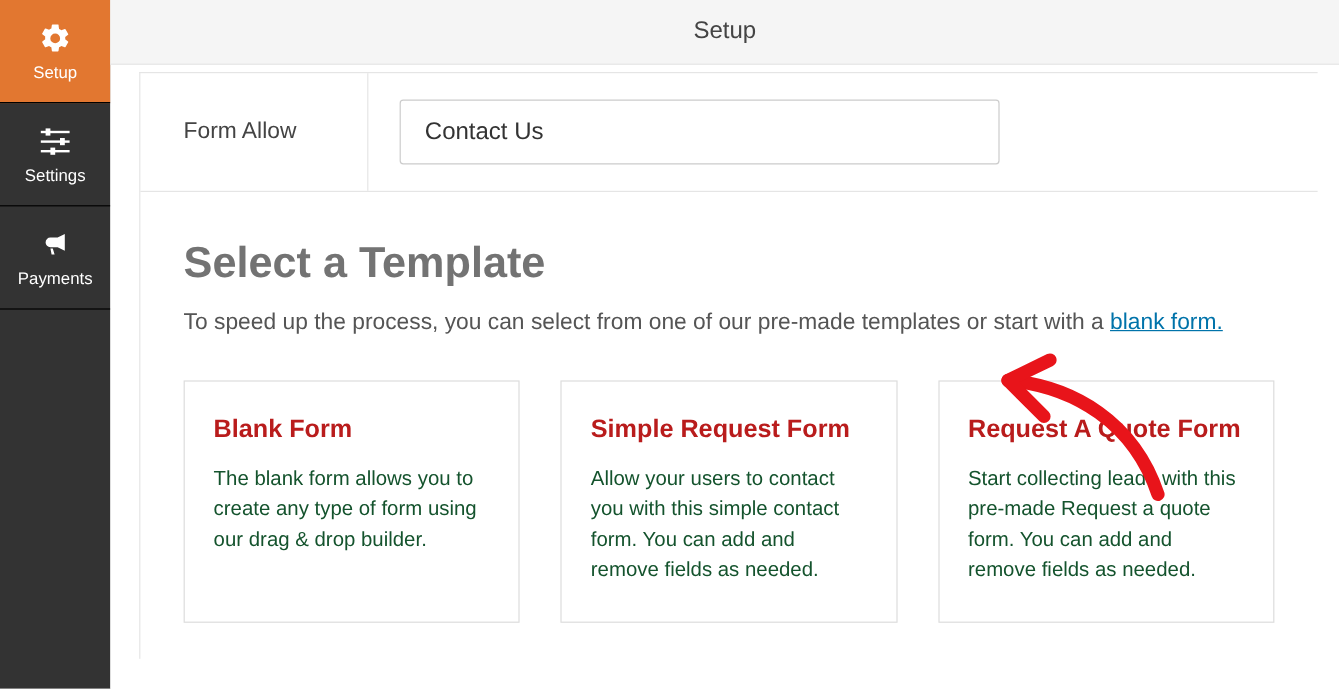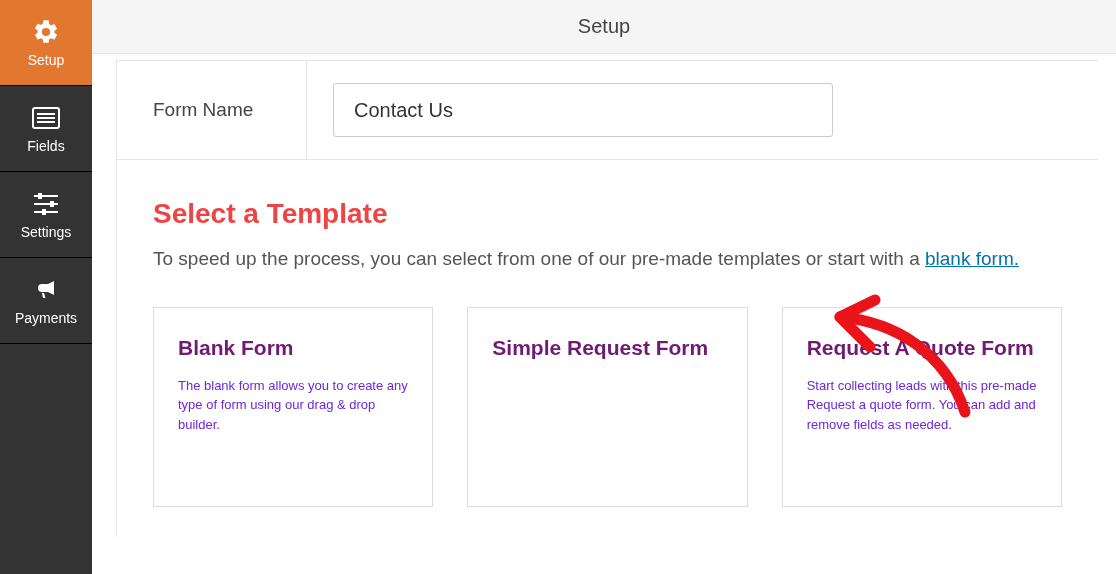--- a/index.html
+++ b/index.html
@@ -58,33 +58,33 @@
   .form-name-field {
     width: 500px;
     height: 54px;
     border: 1px solid #ccc;
     border-radius: 3px;
     padding: 16px 20px;
     font-size: 20px;
     color: #333;
   }
   .section { padding: 38px 36px 30px 36px; position: relative; }
-  .section h2 { font-size: 28px; font-weight: 600; color: #ef4444; margin-bottom: 16px; }
+  .section h2 { font-size: 36px; font-weight: 600; color: #737373; margin-bottom: 16px; }
   .section p.lead { font-size: 19px; color: #555; line-height: 1.4; }
   .section p.lead a { color: #0073aa; text-decoration: underline; }
   .template-grid { display: flex; gap: 34px; margin-top: 34px; }
   .template-card {
     flex: 1;
     border: 1px solid #ddd;
     padding: 28px 24px 30px 24px;
     cursor: pointer;
     min-height: 200px;
   }
-  .template-card h3 { font-size: 21px; font-weight: 600; color: #701a75; margin-bottom: 16px; }
-  .template-card p { font-size: 13px; color: #6d28d9; line-height: 1.5; }
+  .template-card h3 { font-size: 21px; font-weight: 600; color: #b91c1c; margin-bottom: 16px; }
+  .template-card p { font-size: 17px; color: #14532d; line-height: 1.5; }
   .arrow-annot {
     position: absolute;
     top: 132px;
     left: 698px;
     width: 170px;
     height: 130px;
     pointer-events: none;
   }
   svg { display:block; }
 </style>
@@ -96,31 +96,20 @@
 
     <div class="side-item active">
       <span class="icon-wrap">
         <svg width="28" height="28" viewBox="0 0 24 24" fill="#fff">
             <path d="M19.14 12.94a7.07 7.07 0 0 0 .05-.94 7.07 7.07 0 0 0-.05-.94l2.03-1.58a.5.5 0 0 0 .12-.64l-1.92-3.32a.5.5 0 0 0-.6-.22l-2.39.96a7.03 7.03 0 0 0-1.62-.94l-.36-2.54A.5.5 0 0 0 13.9 2h-3.8a.5.5 0 0 0-.5.42l-.36 2.54c-.58.24-1.12.55-1.62.94l-2.39-.96a.5.5 0 0 0-.6.22L2.71 8.48a.5.5 0 0 0 .12.64l2.03 1.58c-.03.31-.05.63-.05.94s.02.63.05.94l-2.03 1.58a.5.5 0 0 0-.12.64l1.92 3.32c.13.22.39.31.6.22l2.39-.96c.5.39 1.04.7 1.62.94l.36 2.54c.04.24.25.42.5.42h3.8c.25 0 .46-.18.5-.42l.36-2.54c.58-.24 1.12-.55 1.62-.94l2.39.96c.21.09.47 0 .6-.22l1.92-3.32a.5.5 0 0 0-.12-.64l-2.03-1.58zM12 15.5A3.5 3.5 0 1 1 12 8.5a3.5 3.5 0 0 1 0 7z"></path>
           </svg>
       </span>
       <span class="label">Setup</span>
     </div>
 
-    <div class="side-item">
-      <span class="icon-wrap">
-        <svg width="28" height="22" viewBox="0 0 28 22" fill="none" stroke="#fff" stroke-width="2">
-          <rect x="1" y="1" width="26" height="20" rx="2" fill="none"></rect>
-          <line x1="5" y1="7" x2="23" y2="7"></line>
-          <line x1="5" y1="11" x2="23" y2="11"></line>
-          <line x1="5" y1="15" x2="23" y2="15"></line>
-        </svg>
-      </span>
-      <span class="label">Fields</span>
-    </div>
 
     <div class="side-item">
       <span class="icon-wrap">
         <svg width="28" height="24" viewBox="0 0 28 24" fill="#fff">
           <rect x="2" y="3" width="24" height="2"></rect>
           <rect x="2" y="11" width="24" height="2"></rect>
           <rect x="2" y="19" width="24" height="2"></rect>
           <rect x="6" y="1" width="4" height="6"></rect>
           <rect x="18" y="9" width="4" height="6"></rect>
           <rect x="10" y="17" width="4" height="6"></rect>
@@ -143,39 +132,40 @@
 
   <div class="main">
     <div class="topbar">
       <span>Setup</span>
     </div>
 
     <div class="content-scroll">
       <div class="content">
 
         <div class="form-name-row">
-          <div class="form-name-label">Form Name</div>
+          <div class="form-name-label">Form Allow</div>
           <div class="form-name-field-wrap">
             <input class="form-name-field" type="text" value="Contact Us" style="">
           </div>
         </div>
 
         <div class="section">
           <h2>Select a Template</h2>
           <p class="lead">
             <span>To speed up the process, you can select from one of our pre-made templates or start with a </span><a href="#">blank form.</a>
           </p>
 
           <div class="template-grid">
             <div class="template-card">
               <h3>Blank Form</h3>
               <p>The blank form allows you to create any type of form using our drag &amp; drop builder.</p>
             </div>
             <div class="template-card">
               <h3>Simple Request Form</h3>
+              <p>Allow your users to contact you with this simple contact form. You can add and remove fields as needed.</p>
             </div>
             <div class="template-card">
               <h3>Request A Quote Form</h3>
               <p>Start collecting leads with this pre-made Request a quote form. You can add and remove fields as needed.</p>
             </div>
           </div>
 
           <div class="arrow-annot">
             <svg width="170" height="130" viewBox="0 0 170 130">
               <path d="M150 120 C 130 60, 80 30, 25 25" stroke="#e8141a" stroke-width="11" fill="none" stroke-linecap="round"></path>

